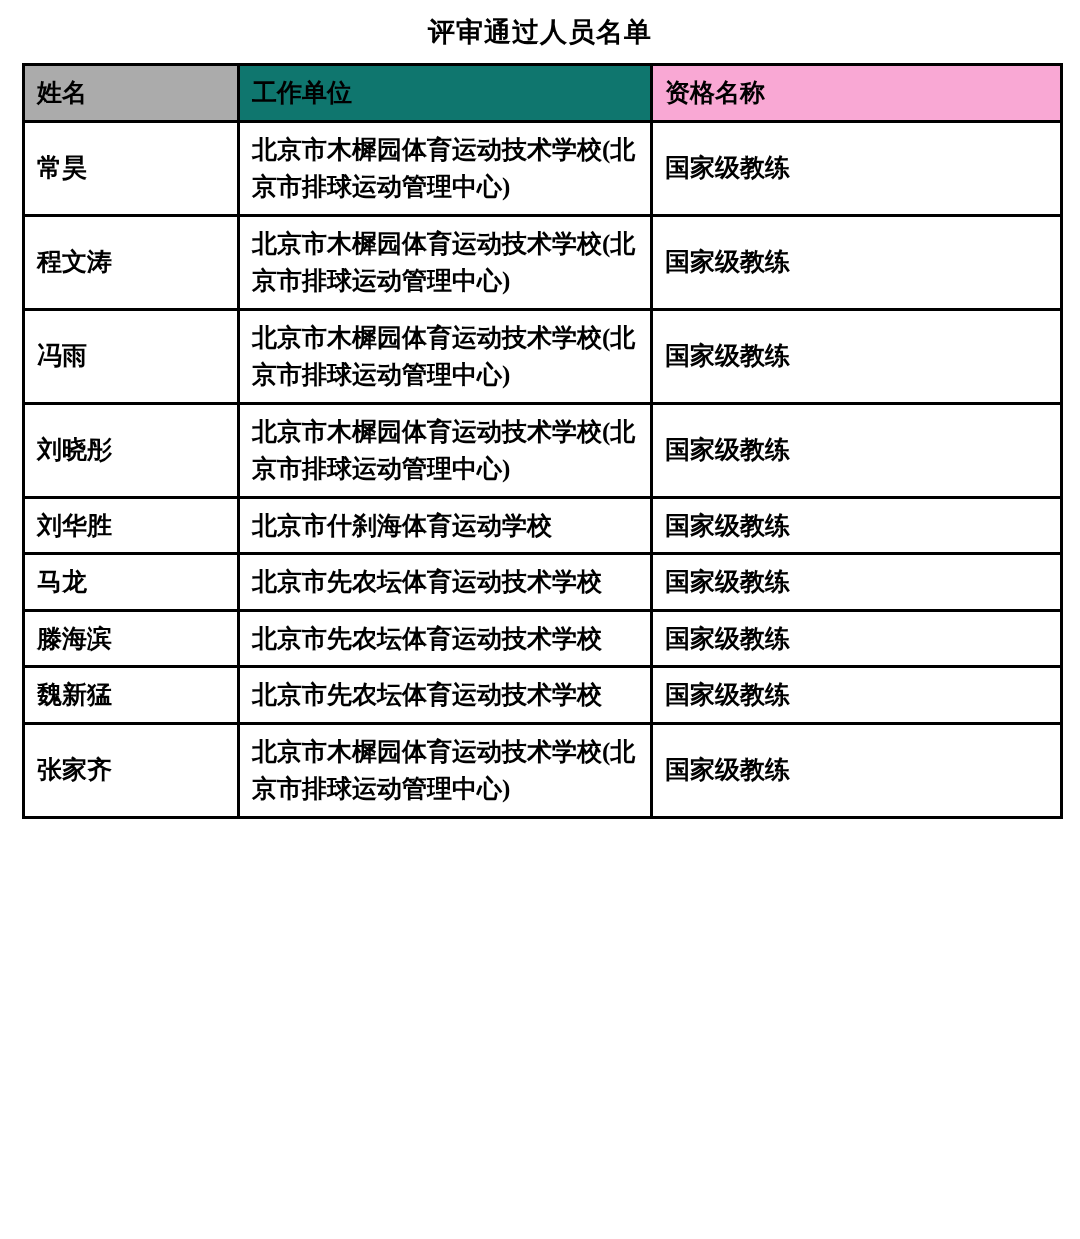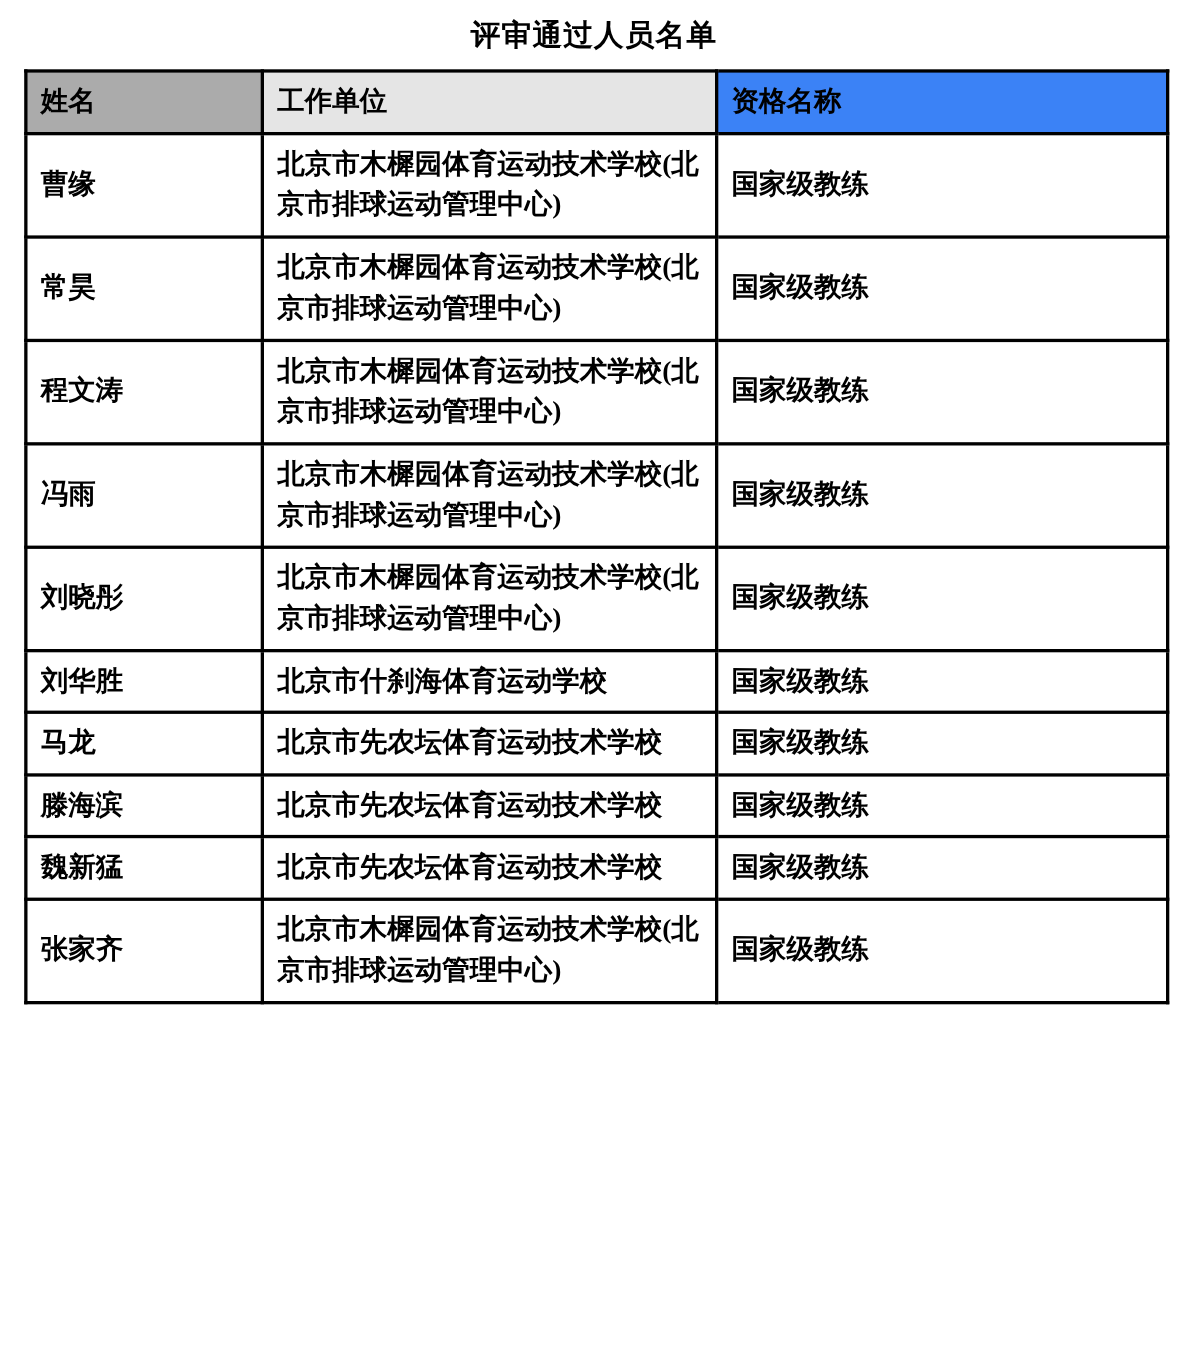--- a/index.html
+++ b/index.html
@@ -59,30 +59,25 @@
 
   <table class="roster">
     <colgroup>
       <col class="c1">
         <col class="c2">
         <col class="c3">
     </colgroup>
     <thead>
       <tr>
         <th style="background: rgb(171, 171, 171);">姓名</th>
-        <th style="background: #e5e5e5;">工作单位</th>
-        <th style="background: #3b82f6;">资格名称</th>
+        <th style="background: #0f766e;">工作单位</th>
+        <th style="background: #f9a8d4;">资格名称</th>
       </tr>
     </thead>
     <tbody id="roster-body">
-        <tr>
-    <td>曹缘</td>
-    <td>北京市木樨园体育运动技术学校(北京市排球运动管理中心)</td>
-    <td>国家级教练</td>
-  </tr>
         <tr>
     <td>常昊</td>
     <td>北京市木樨园体育运动技术学校(北京市排球运动管理中心)</td>
     <td>国家级教练</td>
   </tr>
         <tr>
     <td>程文涛</td>
     <td>北京市木樨园体育运动技术学校(北京市排球运动管理中心)</td>
     <td>国家级教练</td>
   </tr>

